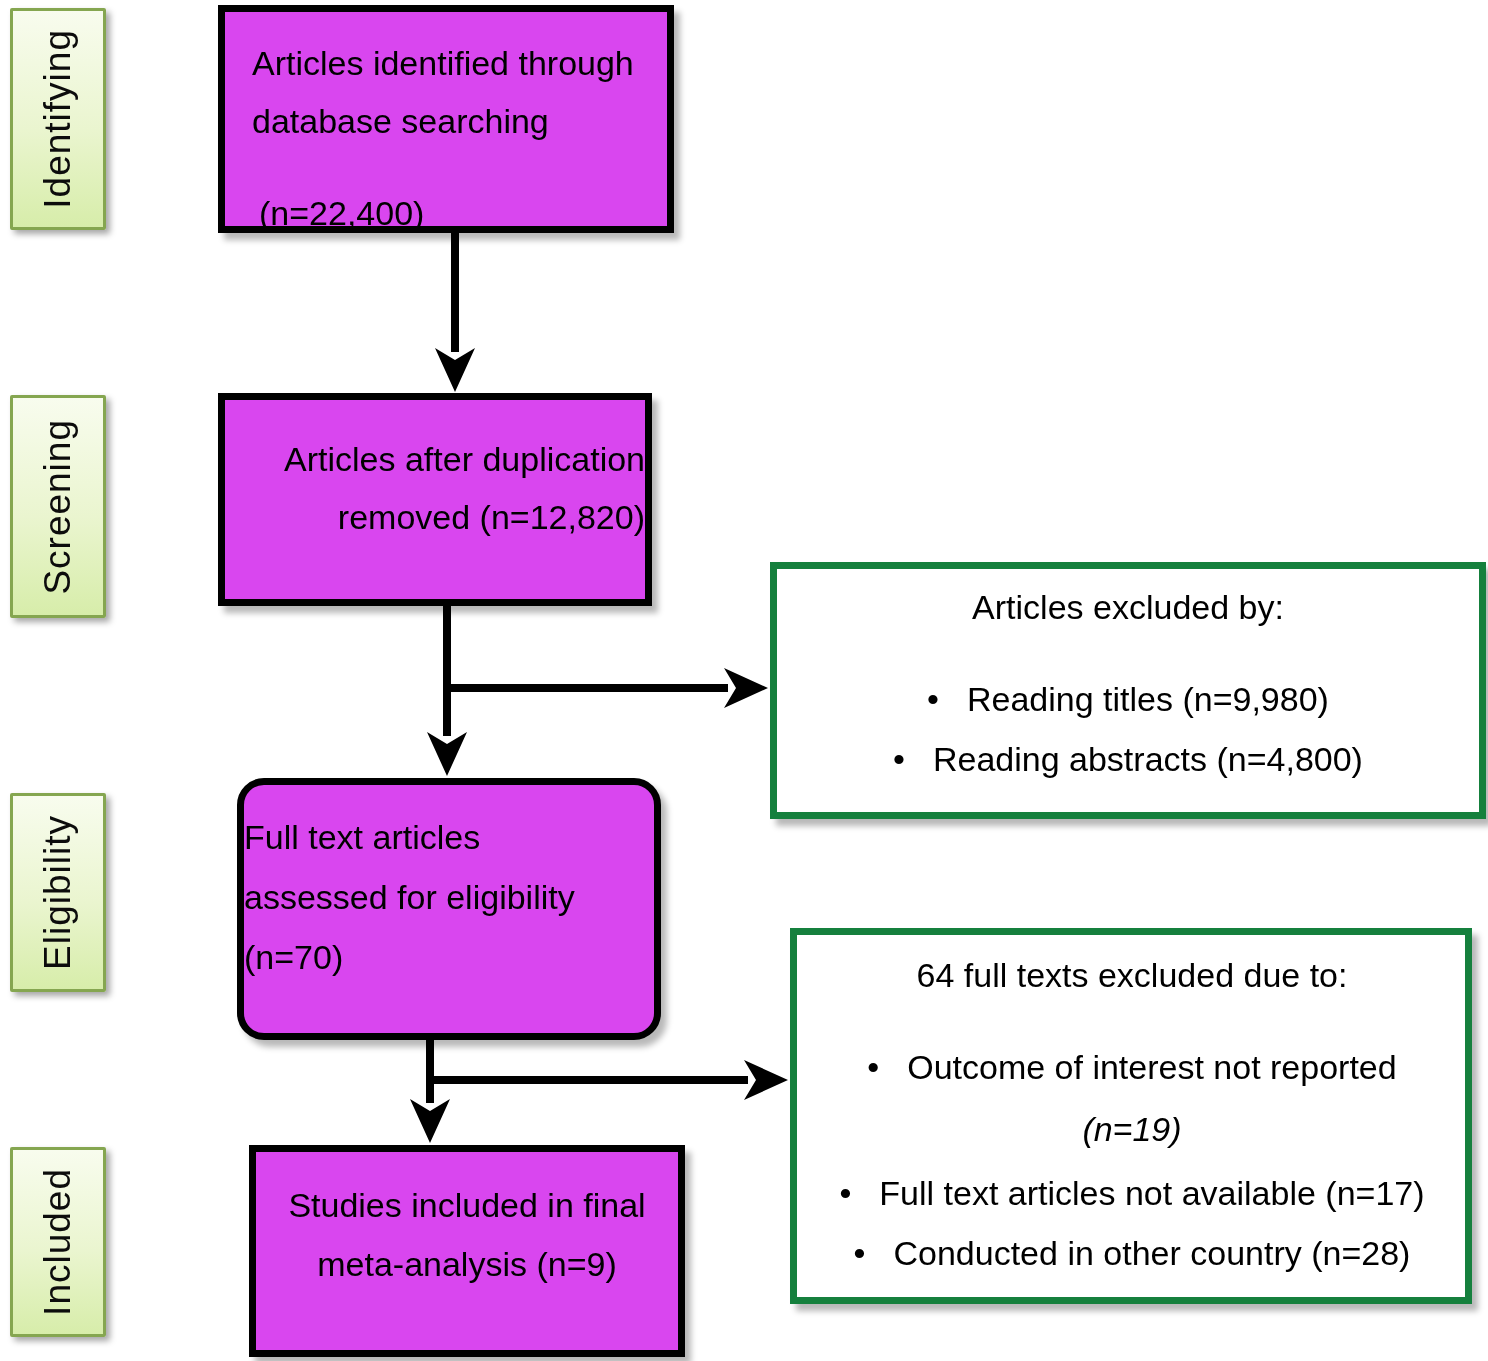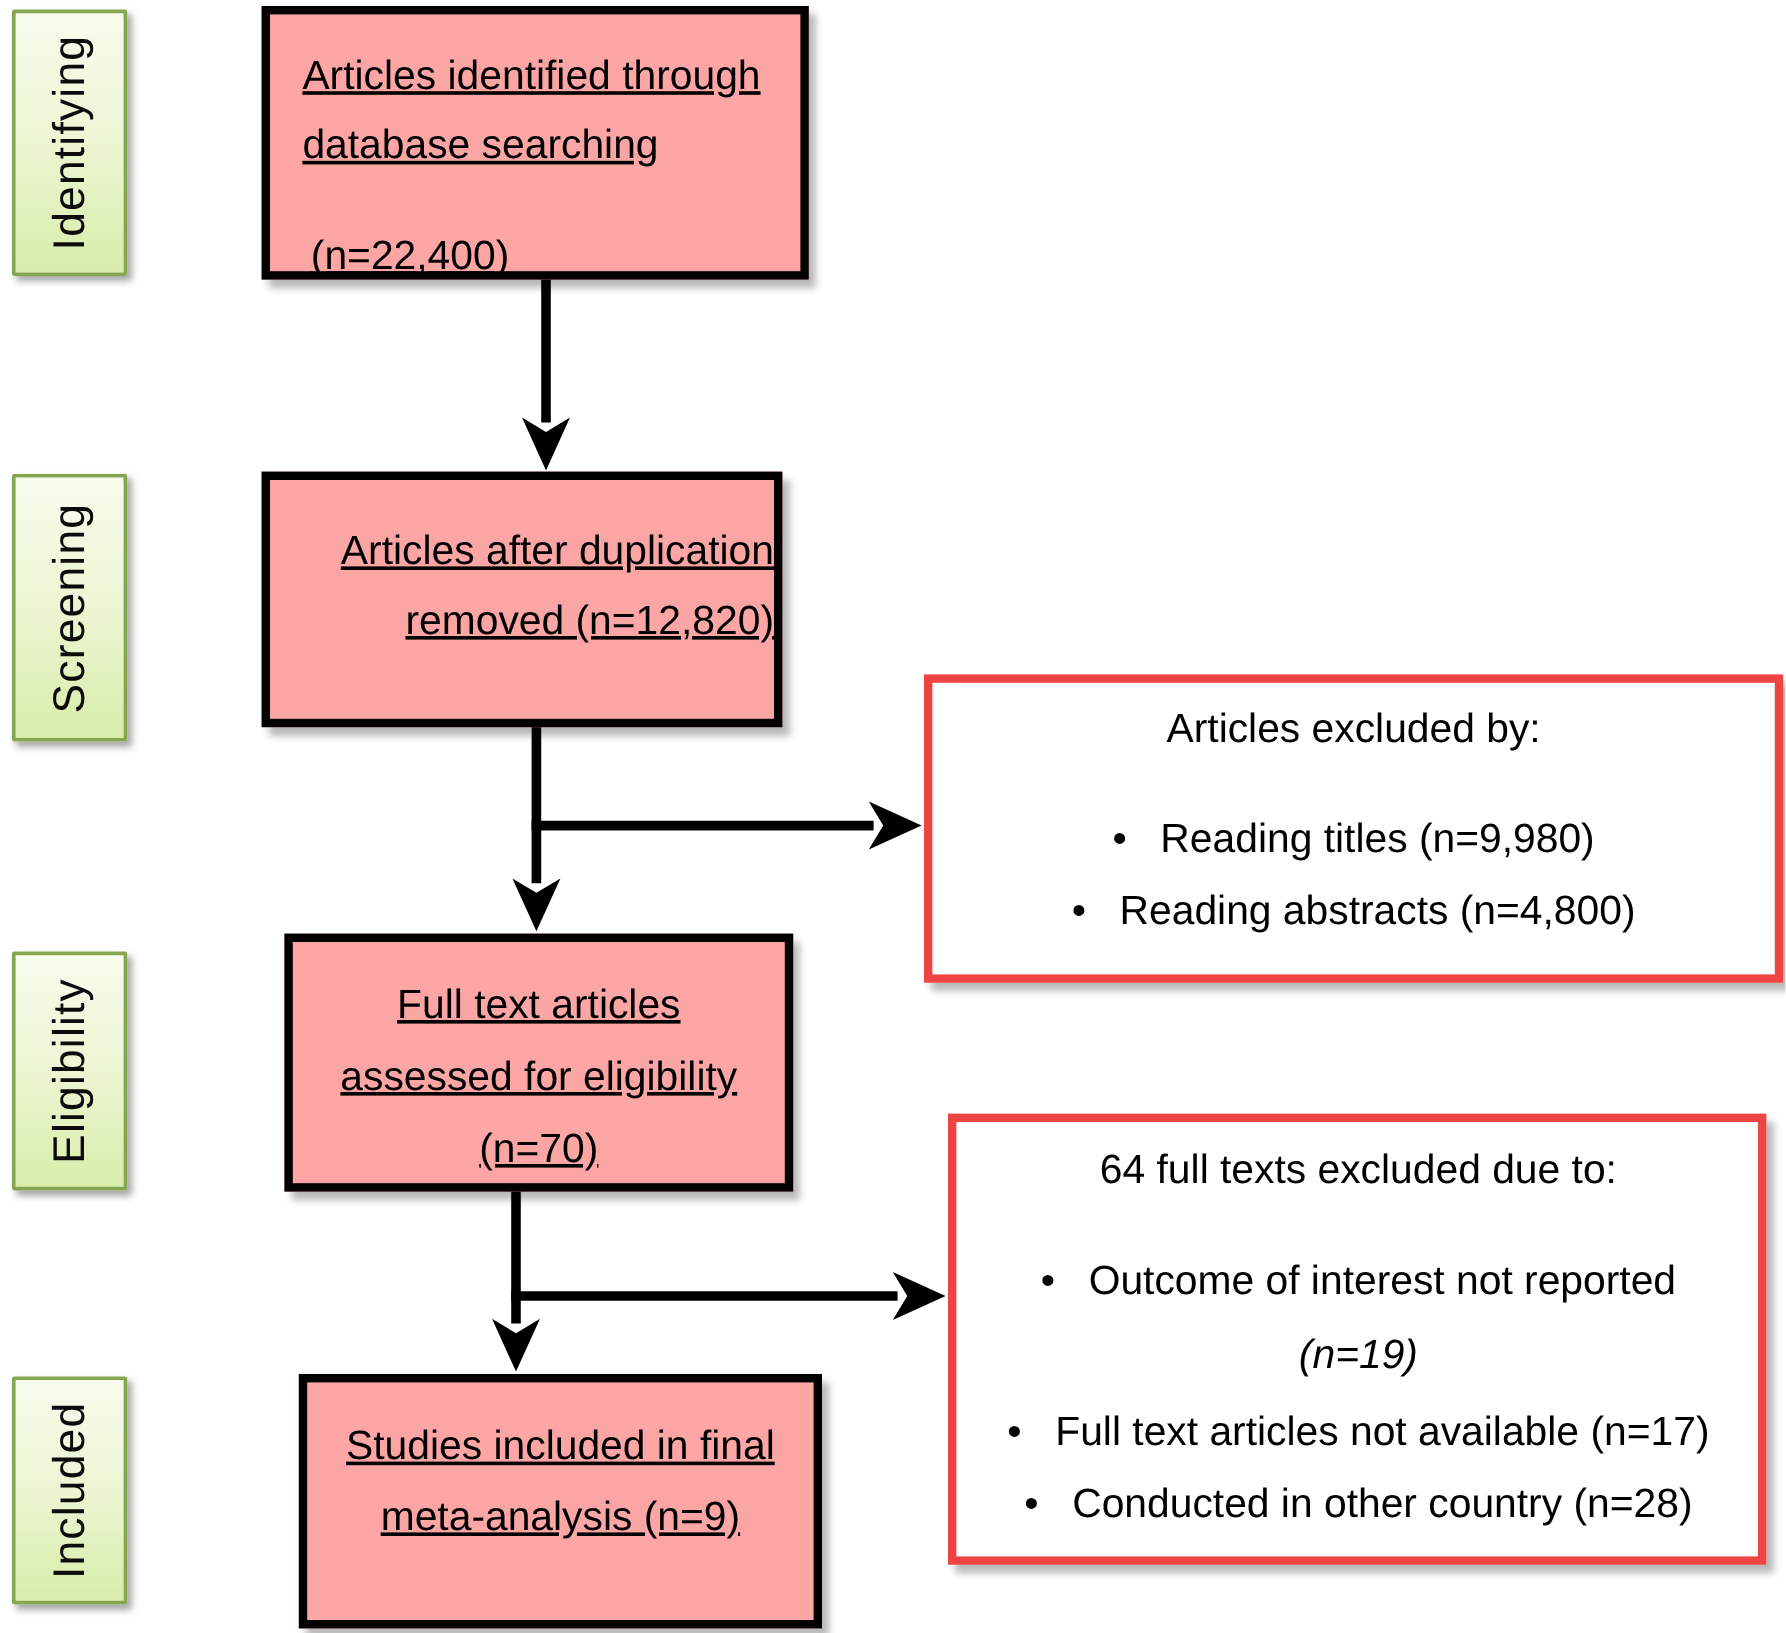--- a/index.html
+++ b/index.html
@@ -21,40 +21,40 @@
     writing-mode:vertical-rl; transform:rotate(180deg);
     font-size:37px; color:#0c0c0c; letter-spacing:1px; white-space:nowrap;
   }
   #stage-identifying { top:8px;    height:222px; }
   #stage-screening   { top:395px;  height:223px; }
   #stage-eligibility { top:793px;  height:199px; }
   #stage-included    { top:1147px; height:190px; }
 
   
   .fbox {
-    position:absolute; box-sizing:border-box; background:#fca5a5;
+    position:absolute; box-sizing:border-box; background:#d946ef;
     border:7px solid #000000; box-shadow:6px 7px 6px rgba(0,0,0,0.28);
-    font-size:34px; color:#000000;text-decoration:underline;
+    font-size:34px; color:#000000;
   }
   .fbox .ln { line-height:58px; white-space:nowrap; }
 
   #box-identified { left:218px; top:5px;    width:456px; height:228px; padding:22px 0 0 27px; text-align:left; }
   #box-identified .count { margin-top:34px; padding-left:7px; }
 
   #box-dedup      { left:218px; top:393px;  width:434px; height:213px; padding:30px 0 0 27px; text-align:right; }
 
-  #box-elig       { left:237px; top:778px;  width:424px; height:215px; padding-top:22px; text-align:center; }
+  #box-elig       { left:237px; top:778px;  width:424px; height:262px; padding-top:22px; text-align:left;border-radius:27px; }
   #box-elig .ln   { line-height:60px; }
 
   #box-included   { left:249px; top:1145px; width:436px; height:212px; padding-top:24px; text-align:center; }
   #box-included .ln { line-height:59px; }
 
   
   .sbox { position:absolute; box-sizing:border-box; background:#ffffff;
-          border:7px solid #ef4444; box-shadow:6px 7px 6px rgba(0,0,0,0.28);
+          border:7px solid #15803d; box-shadow:6px 7px 6px rgba(0,0,0,0.28);
           font-size:34px; color:#000000; }
   .sbox .title { line-height:40px; }
   .brow { display:flex; justify-content:center; align-items:baseline; gap:28px; white-space:nowrap; }
   .bullet { font-size:34px; }
 
   #sidebox-screening { left:770px; top:562px; width:716px; height:257px; padding-top:18px; text-align:center; }
   #sidebox-screening .b1 { margin-top:52px; line-height:40px; }
   #sidebox-screening .b2 { margin-top:20px; line-height:40px; }
 
   #sidebox-fulltext { left:790px; top:928px; width:682px; height:376px; padding:20px 20px 0 22px; }

